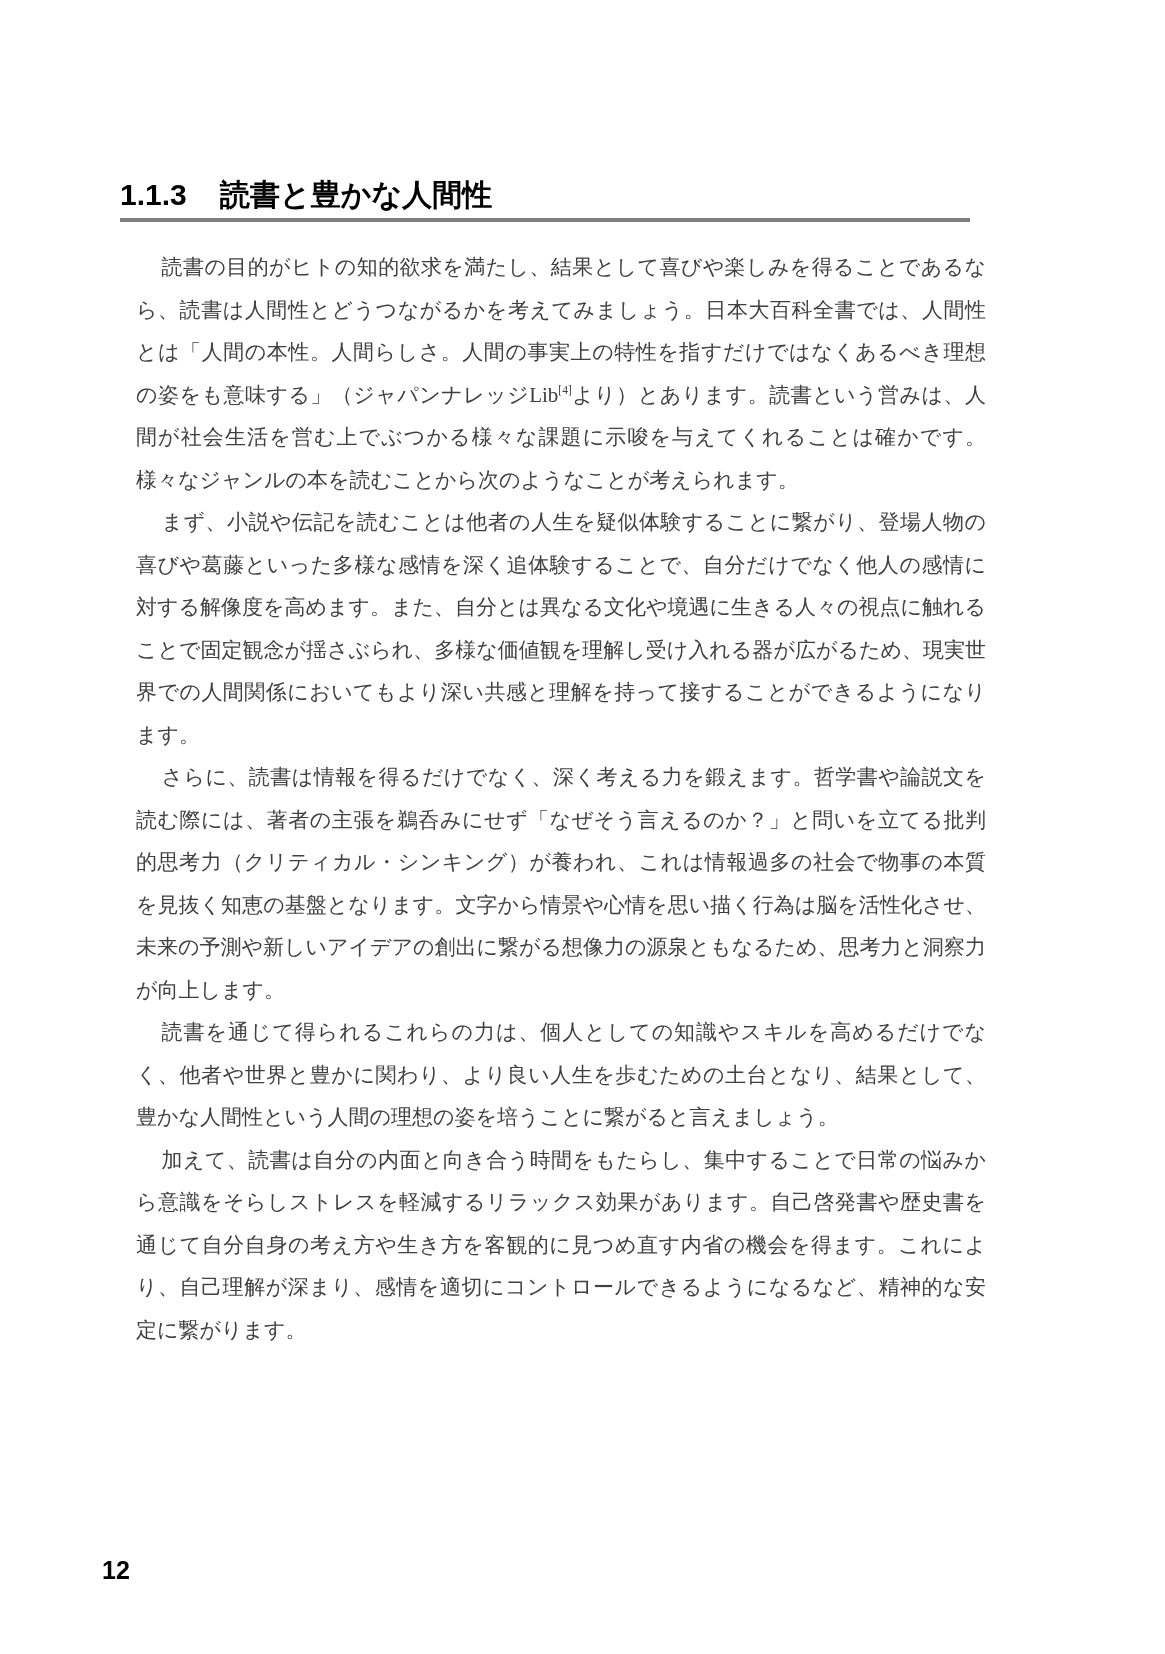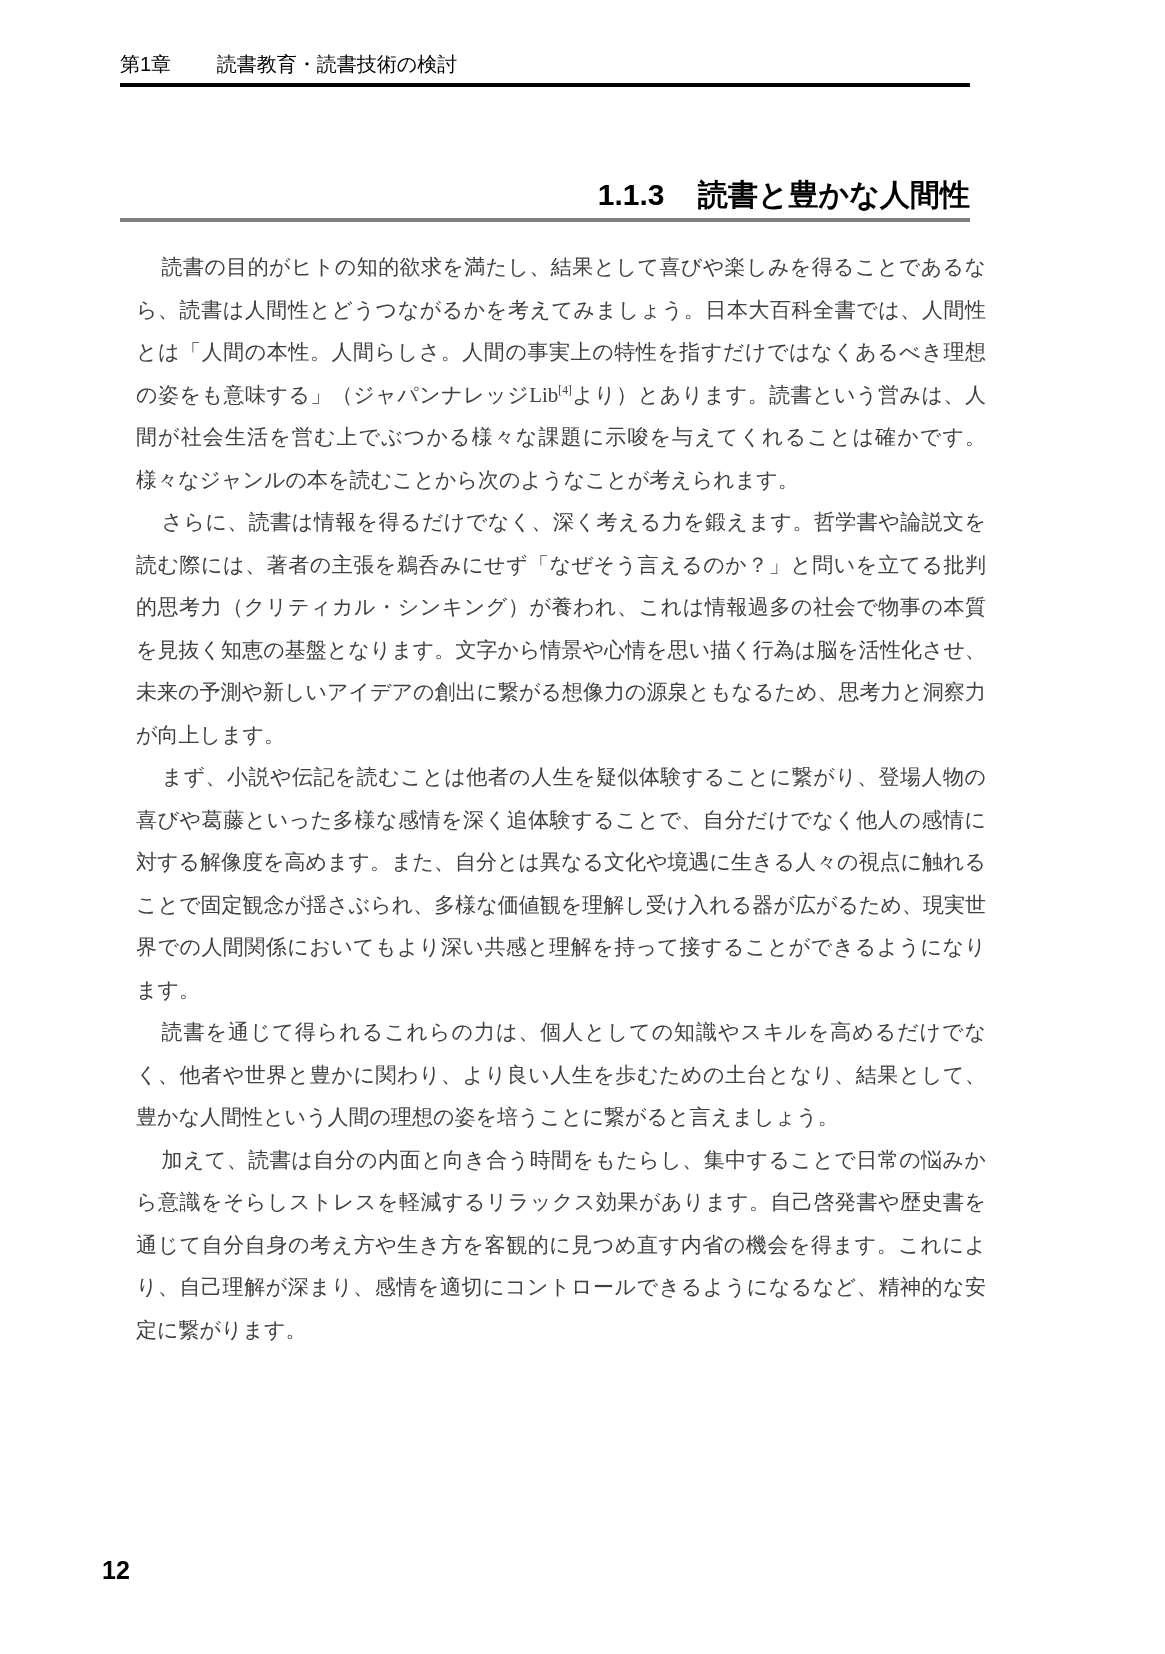--- a/index.html
+++ b/index.html
@@ -37,21 +37,20 @@
     height: 4px;
     background: #000000;
   }
 
   
   .section-block {
     position: absolute;
     left: 120px;
     top: 178px;
     width: 850px;
-    text-align: right;
   }
   .section-heading {
     margin: 0;
     font-family: "Liberation Sans", "DejaVu Sans", sans-serif;
     font-weight: bold;
     font-size: 30px;
     line-height: 34px;
     color: #000000;
     white-space: nowrap;
   }
@@ -97,40 +96,33 @@
     font-weight: bold;
     font-size: 25px;
     color: #000000;
   }
 </style>
 </head>
 <body>
 
 <div class="page">
 
-  <header class="running-header">
-    <div class="header-line">
-      <span class="chapter-label">第1章</span>
-      <span class="chapter-title">読書教育・読書技術の検討</span>
-    </div>
-    <div class="header-rule"></div>
-  </header>
 
   <section class="section-block">
     <h2 class="section-heading">
       <span class="section-number">1.1.3</span>
       <span class="section-title">読書と豊かな人間性</span>
     </h2>
     <div class="section-rule"></div>
   </section>
 
   <main class="body-text">
       <p class="para"><span>読書の目的がヒトの知的欲求を満たし、結果として喜びや楽しみを得ることであるなら、読書は人間性とどうつながるかを考えてみましょう。日本大百科全書では、人間性とは「人間の本性。人間らしさ。人間の事実上の特性を指すだけではなくあるべき理想の姿をも意味する」（ジャパンナレッジLib</span><sup>[4]</sup><span>より）とあります。読書という営みは、人間が社会生活を営む上でぶつかる様々な課題に示唆を与えてくれることは確かです。様々なジャンルの本を読むことから次のようなことが考えられます。</span></p>
+      <p class="para"><span>まず、小説や伝記を読むことは他者の人生を疑似体験することに繋がり、登場人物の喜びや葛藤といった多様な感情を深く追体験することで、自分だけでなく他人の感情に対する解像度を高めます。また、自分とは異なる文化や境遇に生きる人々の視点に触れることで固定観念が揺さぶられ、多様な価値観を理解し受け入れる器が広がるため、現実世界での人間関係においてもより深い共感と理解を持って接することができるようになります。</span></p>
       <p class="para"><span>さらに、読書は情報を得るだけでなく、深く考える力を鍛えます。哲学書や論説文を読む際には、著者の主張を鵜呑みにせず「なぜそう言えるのか？」と問いを立てる批判的思考力（クリティカル・シンキング）が養われ、これは情報過多の社会で物事の本質を見抜く知恵の基盤となります。文字から情景や心情を思い描く行為は脳を活性化させ、未来の予測や新しいアイデアの創出に繋がる想像力の源泉ともなるため、思考力と洞察力が向上します。</span></p>
-      <p class="para"><span>まず、小説や伝記を読むことは他者の人生を疑似体験することに繋がり、登場人物の喜びや葛藤といった多様な感情を深く追体験することで、自分だけでなく他人の感情に対する解像度を高めます。また、自分とは異なる文化や境遇に生きる人々の視点に触れることで固定観念が揺さぶられ、多様な価値観を理解し受け入れる器が広がるため、現実世界での人間関係においてもより深い共感と理解を持って接することができるようになります。</span></p>
       <p class="para"><span>読書を通じて得られるこれらの力は、個人としての知識やスキルを高めるだけでなく、他者や世界と豊かに関わり、より良い人生を歩むための土台となり、結果として、豊かな人間性という人間の理想の姿を培うことに繋がると言えましょう。</span></p>
       <p class="para"><span>加えて、読書は自分の内面と向き合う時間をもたらし、集中することで日常の悩みから意識をそらしストレスを軽減するリラックス効果があります。自己啓発書や歴史書を通じて自分自身の考え方や生き方を客観的に見つめ直す内省の機会を得ます。これにより、自己理解が深まり、感情を適切にコントロールできるようになるなど、精神的な安定に繋がります。</span></p>
     </main>
 
   <footer class="page-footer">
     <span class="page-number">12</span>
   </footer>
 
 </div>
 

